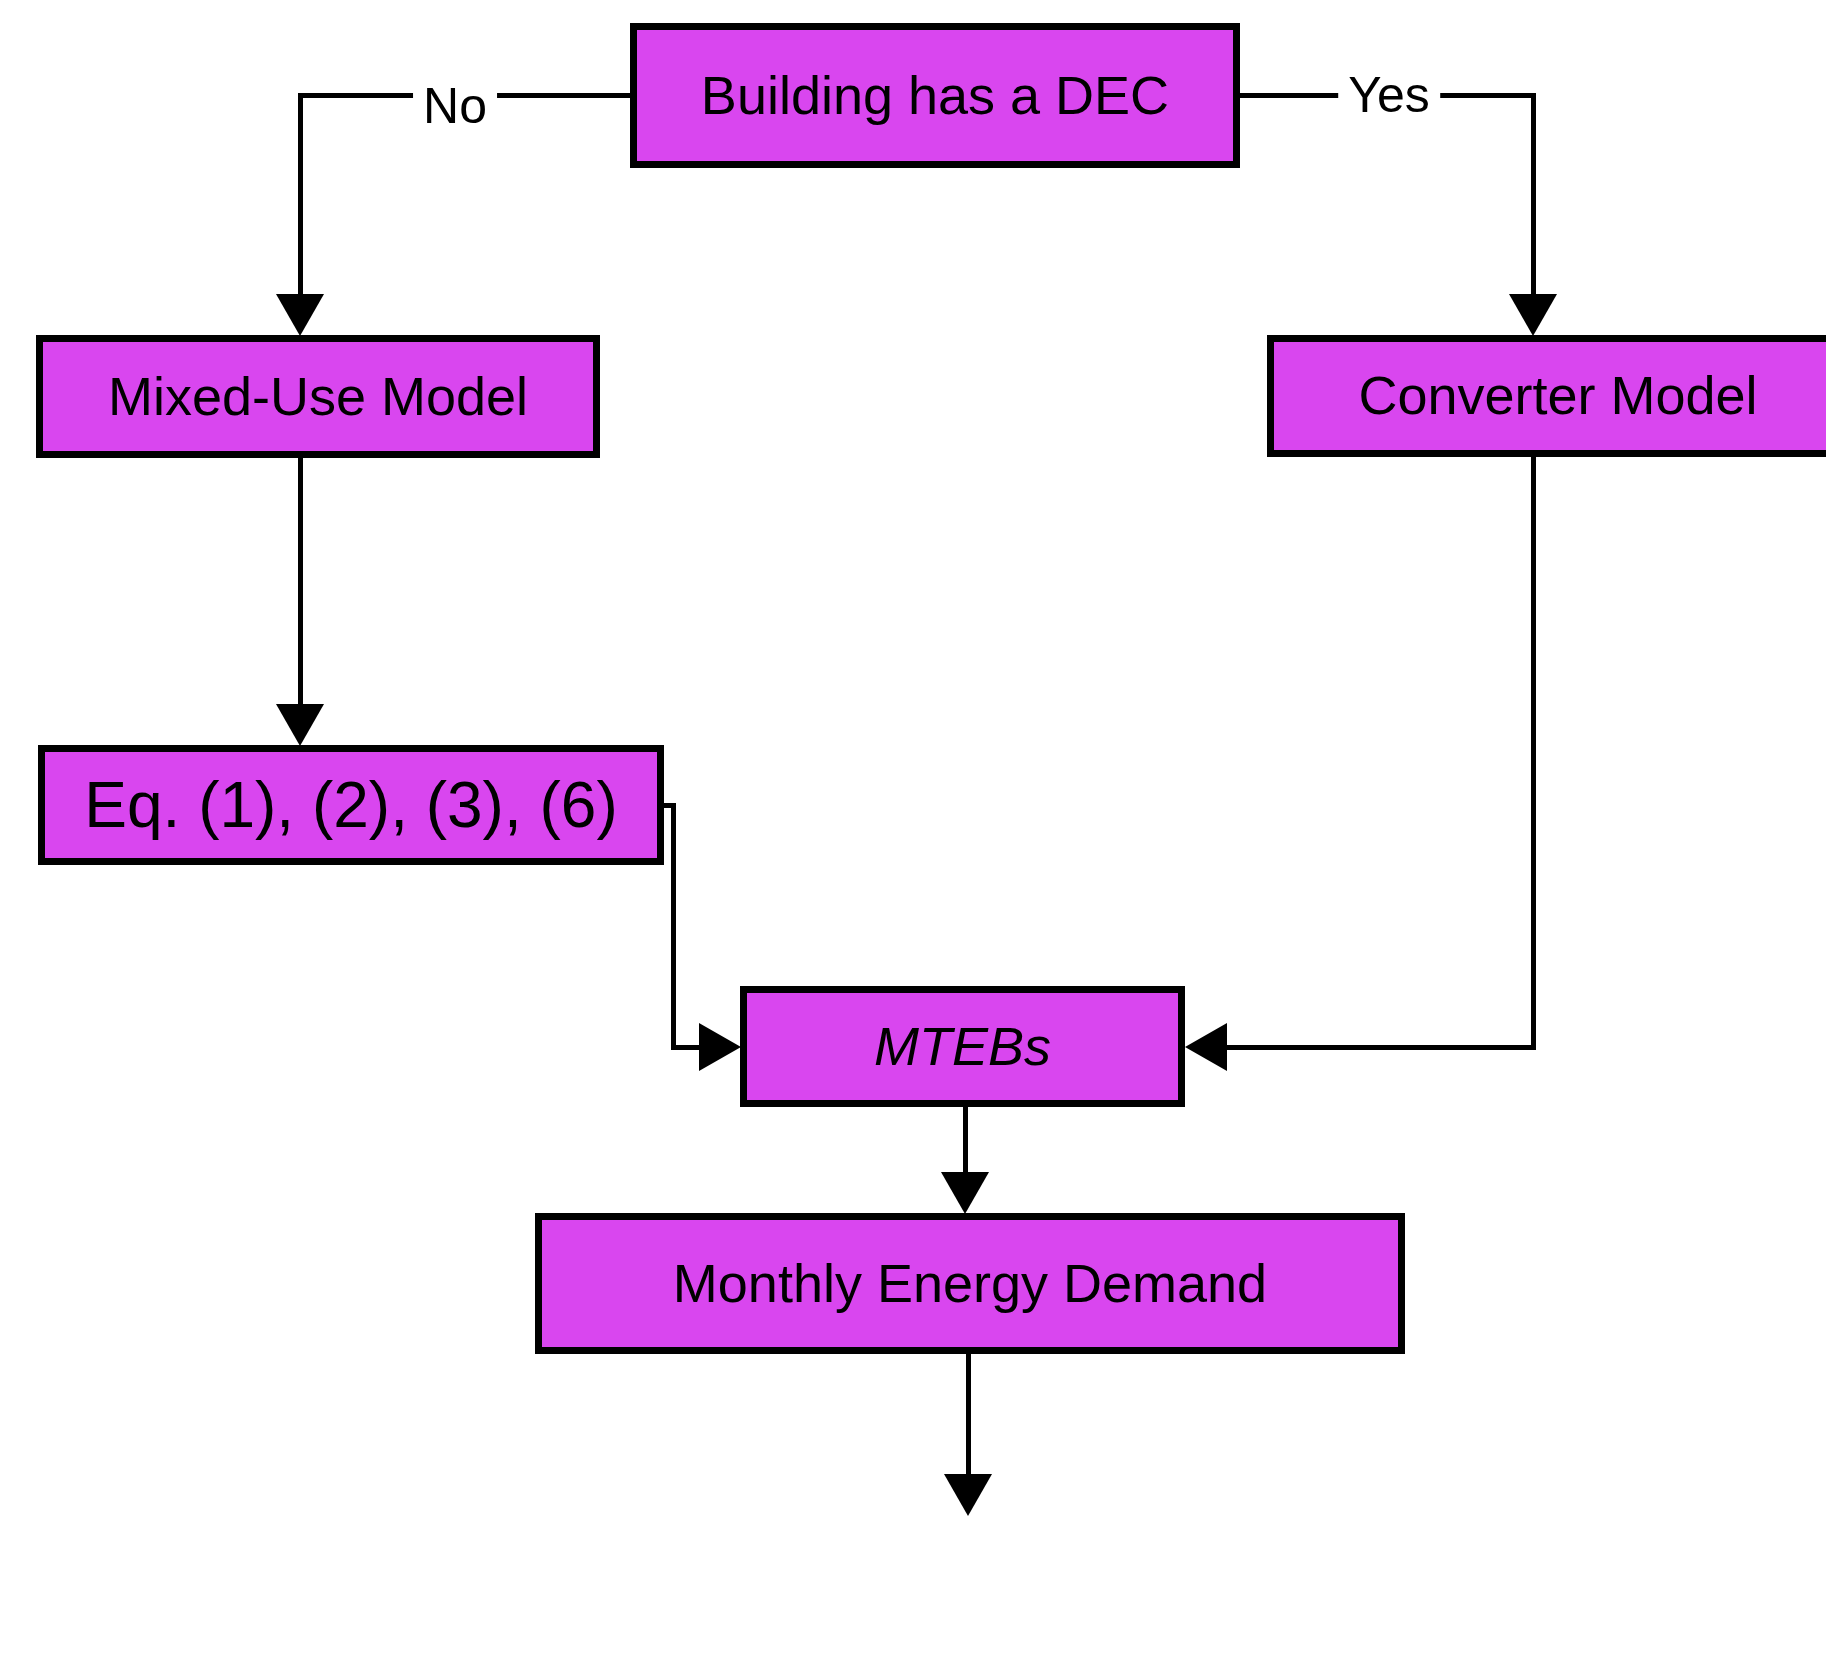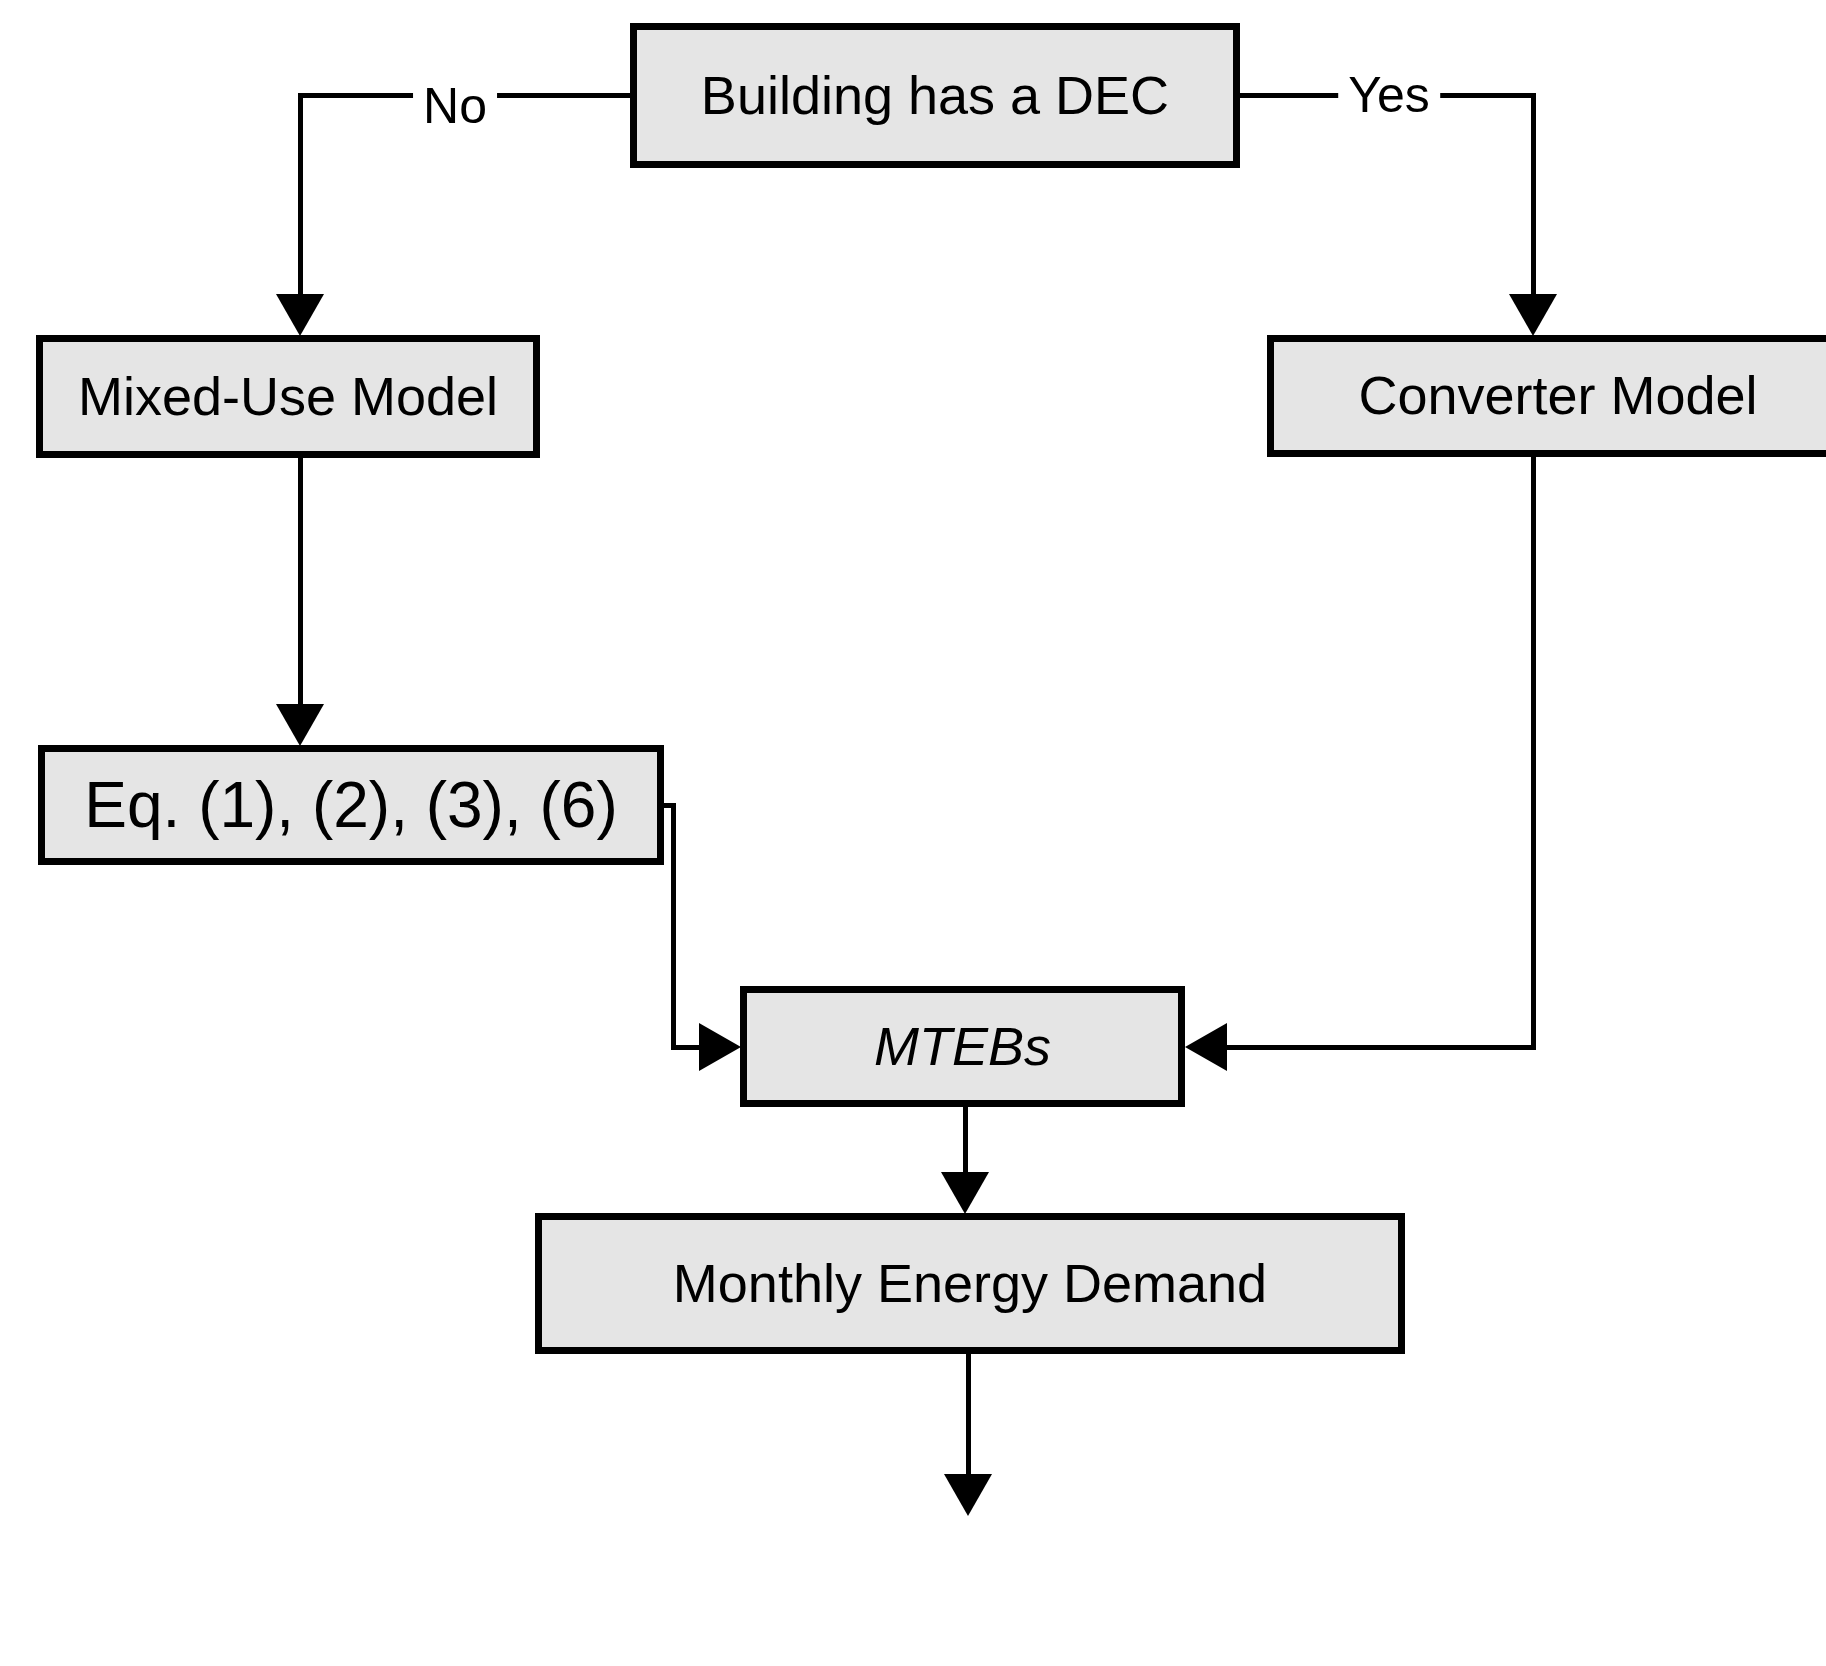--- a/index.html
+++ b/index.html
@@ -13,21 +13,21 @@
     height: 1666px;
     background: #ffffff;
     font-family: "Liberation Sans", sans-serif;
     color: #000000;
     overflow: hidden;
   }
   .node {
     position: absolute;
     box-sizing: border-box;
     border: 7px solid #000000;
-    background: #e5e5e5;
+    background: #d946ef;
     display: flex;
     align-items: center;
     justify-content: center;
     text-align: center;
     font-size: 54px;
     line-height: 1.1;
     color: #000000;
     white-space: nowrap;
   }
   .seg {
@@ -60,21 +60,21 @@
     background: #ffffff;
     padding: 0 10px;
     font-size: 50px;
     line-height: 1.1;
     color: #000000;
     white-space: nowrap;
   }
 
   
   #node-dec       { left: 630px;  top: 23px;   width: 610px; height: 145px; }
-  #node-mixed     { left: 36px;   top: 335px;  width: 504px; height: 123px; }
+  #node-mixed     { left: 36px;   top: 335px;  width: 564px; height: 123px; }
   #node-converter { left: 1267px; top: 335px;  width: 582px; height: 122px; }
   #node-eq        { left: 38px;   top: 745px;  width: 626px; height: 120px; font-size: 64px; }
   #node-mtebs     { left: 740px;  top: 986px;  width: 445px; height: 121px; font-style: italic; }
   #node-monthly   { left: 535px;  top: 1213px; width: 870px; height: 141px; }
   #node-annual    { left: 673px;  top: 1516px; width: 595px; height: 121px; }
 </style>
 </head>
 <body>
 
 <div id="canvas">

